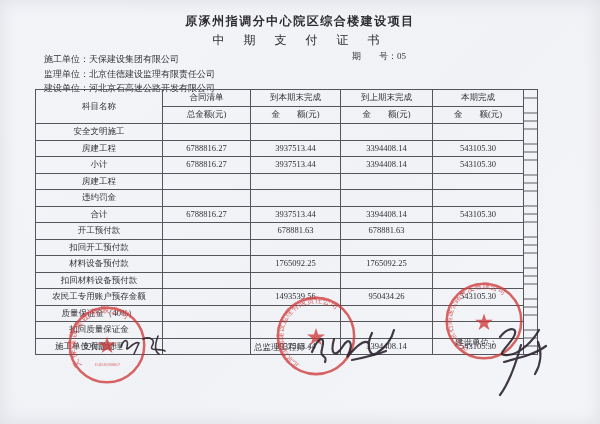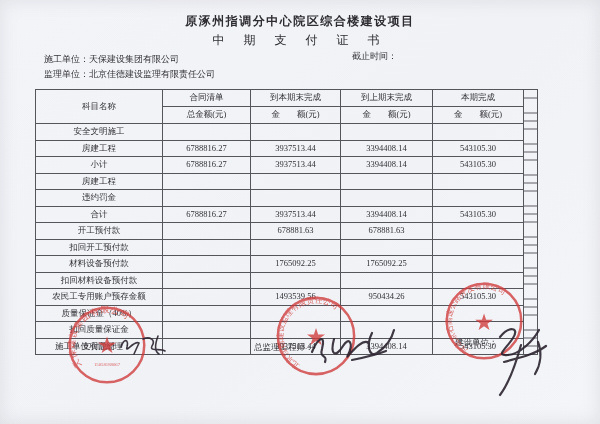--- a/index.html
+++ b/index.html
@@ -54,24 +54,25 @@
 <body>
 
 <div class="page">
 
   <div class="title">原涿州指调分中心院区综合楼建设项目</div>
   <div class="subtitle">中 期 支 付 证 书</div>
 
   <div class="info info-left">
     <div class="info-line"><span>施工单位：</span><span>天保建设集团有限公司</span></div>
     <div class="info-line"><span>监理单位：</span><span>北京佳德建设监理有限责任公司</span></div>
+    <div class="info-line"><span>建设单位：</span><span>河北京石高速公路开发有限公司</span></div>
   </div>
 
   <div class="info info-right">
-    <div class="info-line"><span>截止时间：</span><span></span></div>
+    <div class="info-line"><span>期　　号：</span><span>05</span></div>
   </div>
 
   <table class="pay-table">
     <colgroup>
       <col style="width:127px">
         <col style="width:88px">
         <col style="width:90px">
       <col style="width:92px">
         <col style="width:91px">
         <col style="width:14px">

